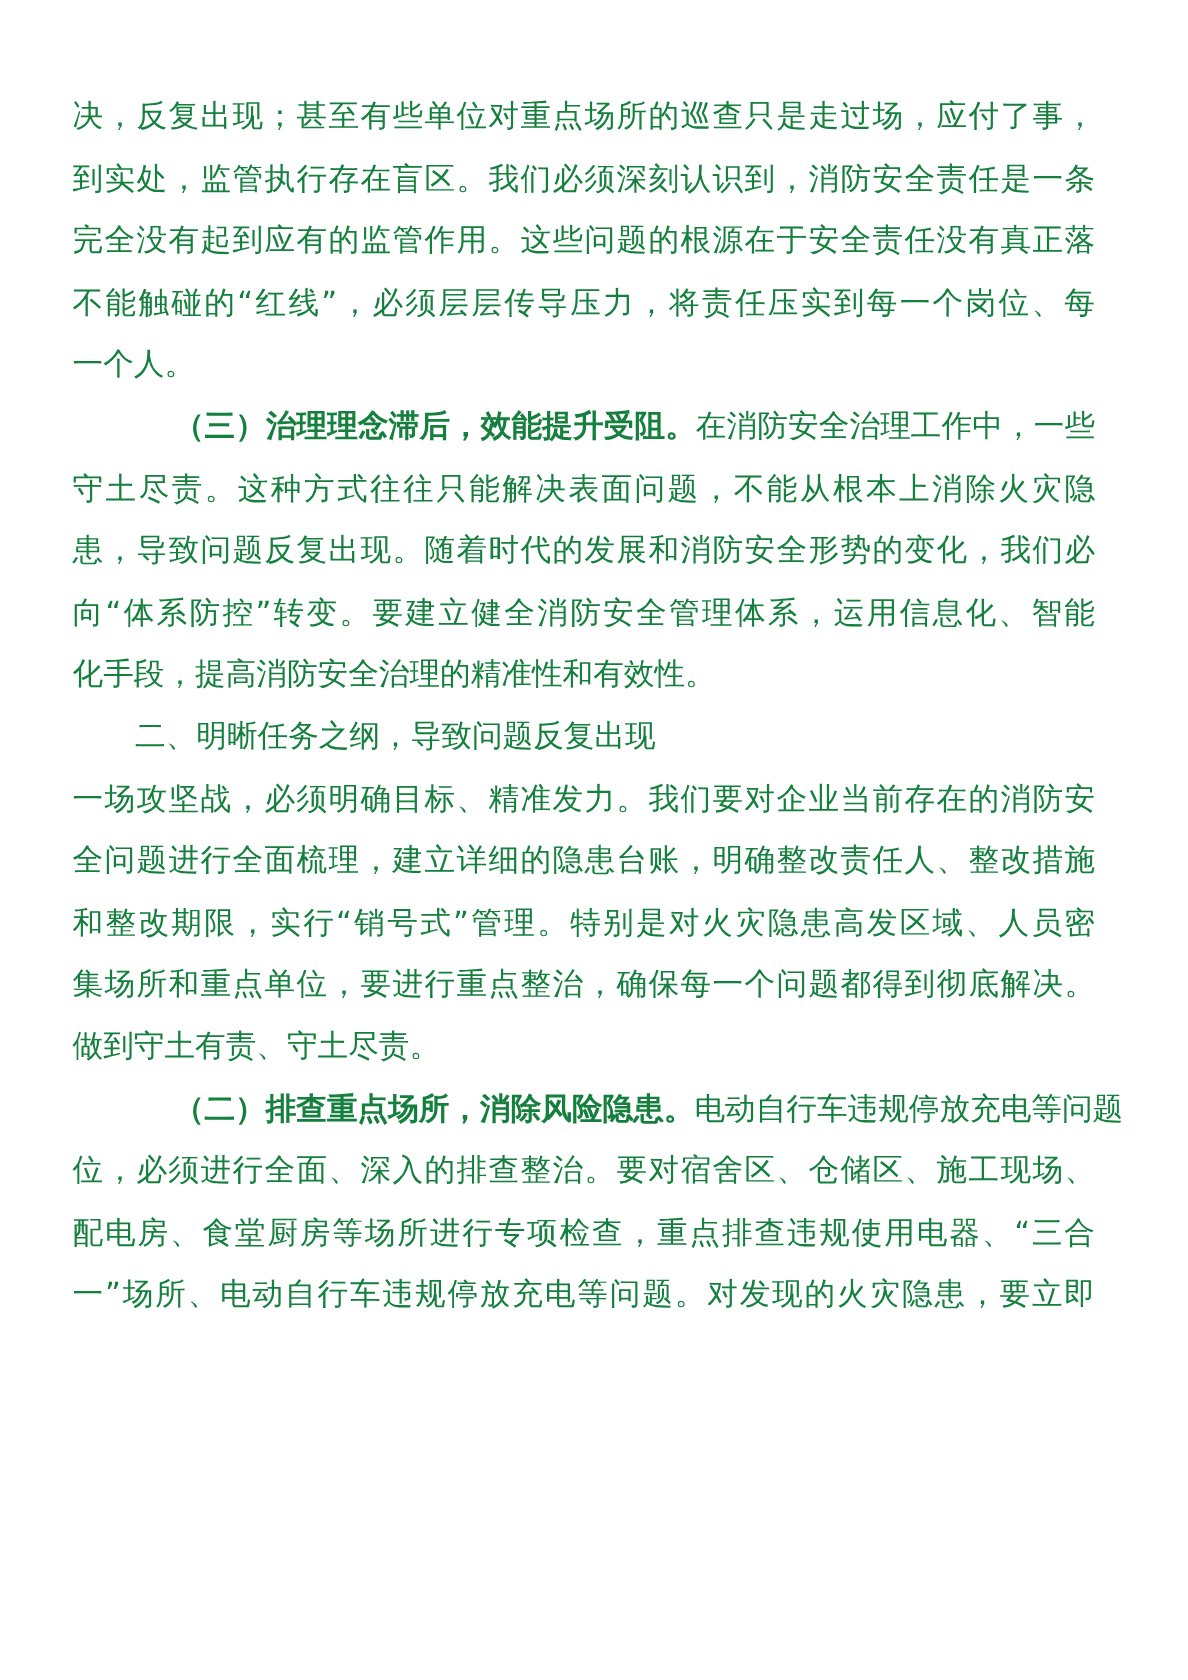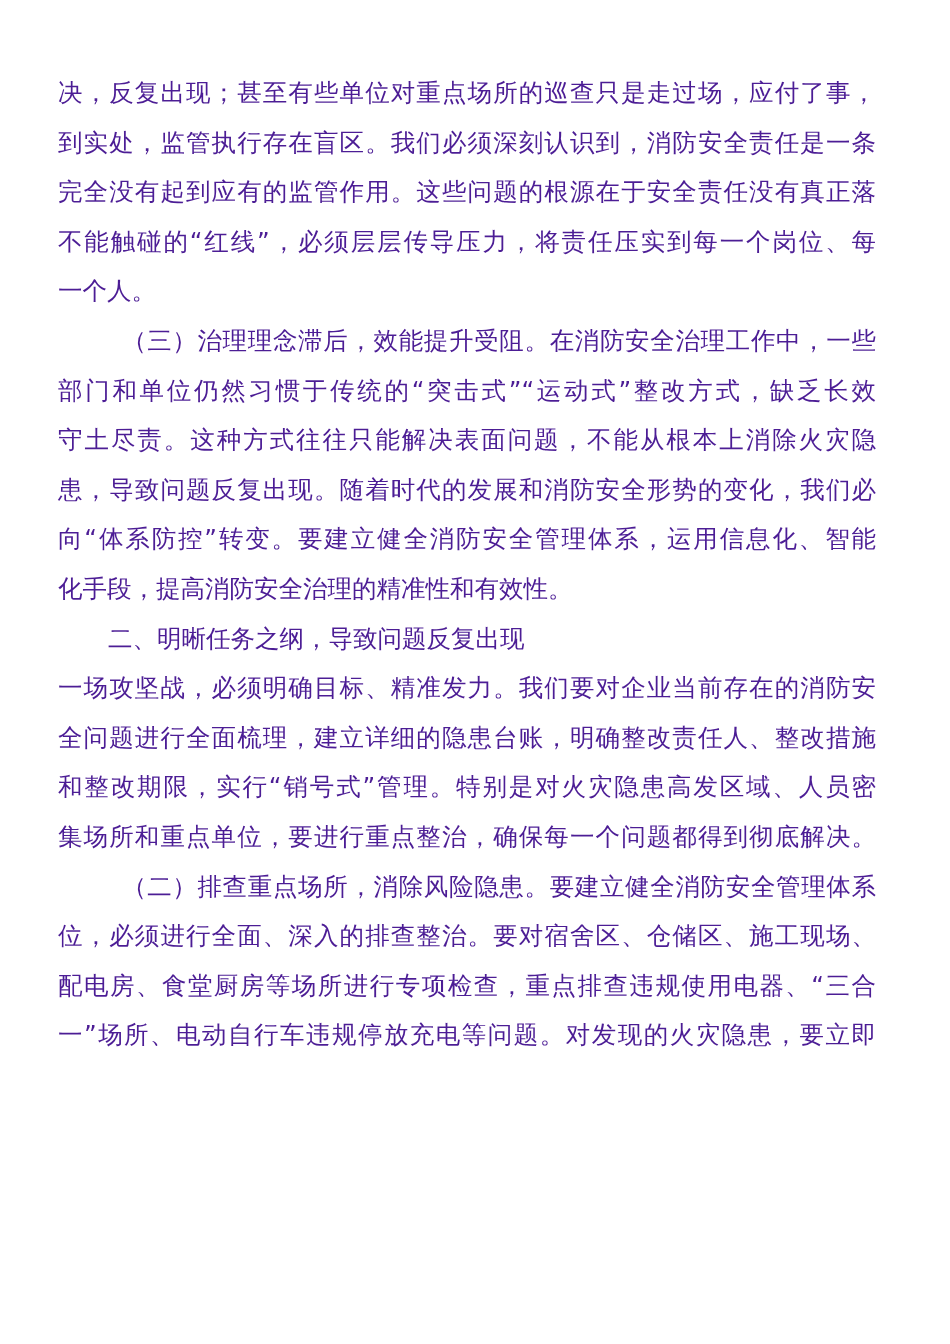--- a/index.html
+++ b/index.html
@@ -1,58 +1,58 @@
 <!DOCTYPE html>
 <html><head>
 <meta charset="utf-8">
 <style>
   html, body { margin: 0; padding: 0; background: #ffffff; }
   body { width: 950px; height: 1344px; overflow: hidden; position: relative; }
   .page {
     position: absolute; left: 58px; top: 68px; width: 818px;
     font-family: "DejaVu Sans", "Liberation Sans", sans-serif;
-    font-size: 24.5px; line-height: 49.6px; color: #4c1d95;
+    font-size: 24.5px; line-height: 49.6px; color: #15803d;
   }
   .line { display: block; white-space: nowrap; text-align: justify; text-align-last: justify; height: 49.6px; }
   .line.last { text-align-last: left; }
   .indent { padding-left: 64px; }
   .heading-indent { padding-left: 50px; }
-  .bold { font-weight: normal; }
+  .bold { font-weight: bold; margin-left: 17px; }
 </style>
 </head>
 <body>
 
 <div class="page">
 
   <div>
     <span class="line">决，反复出现；甚至有些单位对重点场所的巡查只是走过场，应付了事，</span>
     <span class="line">到实处，监管执行存在盲区。我们必须深刻认识到，消防安全责任是一条</span>
     <span class="line">完全没有起到应有的监管作用。这些问题的根源在于安全责任没有真正落</span>
     <span class="line">不能触碰的“红线”，必须层层传导压力，将责任压实到每一个岗位、每</span>
     <span class="line last">一个人。</span>
   </div>
 
   <div>
     <span class="line indent"><span class="bold">（三）治理理念滞后，效能提升受阻。</span><span>在消防安全治理工作中，一些</span></span>
-    <span class="line">部门和单位仍然习惯于传统的“突击式”“运动式”整改方式，缺乏长效</span>
     <span class="line">守土尽责。这种方式往往只能解决表面问题，不能从根本上消除火灾隐</span>
     <span class="line">患，导致问题反复出现。随着时代的发展和消防安全形势的变化，我们必</span>
     <span class="line">向“体系防控”转变。要建立健全消防安全管理体系，运用信息化、智能</span>
     <span class="line last">化手段，提高消防安全治理的精准性和有效性。</span>
   </div>
 
   <span class="line last heading-indent">二、明晰任务之纲，导致问题反复出现</span>
 
   <div>
     <span class="line">一场攻坚战，必须明确目标、精准发力。我们要对企业当前存在的消防安</span>
     <span class="line">全问题进行全面梳理，建立详细的隐患台账，明确整改责任人、整改措施</span>
     <span class="line">和整改期限，实行“销号式”管理。特别是对火灾隐患高发区域、人员密</span>
     <span class="line">集场所和重点单位，要进行重点整治，确保每一个问题都得到彻底解决。</span>
+    <span class="line last">做到守土有责、守土尽责。</span>
   </div>
 
   <div>
-    <span class="line indent"><span class="bold">（二）排查重点场所，消除风险隐患。</span><span>要建立健全消防安全管理体系</span></span>
+    <span class="line indent"><span class="bold">（二）排查重点场所，消除风险隐患。</span><span>电动自行车违规停放充电等问题</span></span>
     <span class="line">位，必须进行全面、深入的排查整治。要对宿舍区、仓储区、施工现场、</span>
     <span class="line">配电房、食堂厨房等场所进行专项检查，重点排查违规使用电器、“三合</span>
     <span class="line">一”场所、电动自行车违规停放充电等问题。对发现的火灾隐患，要立即</span>
   </div>
 
 </div>
 
 </body></html>

